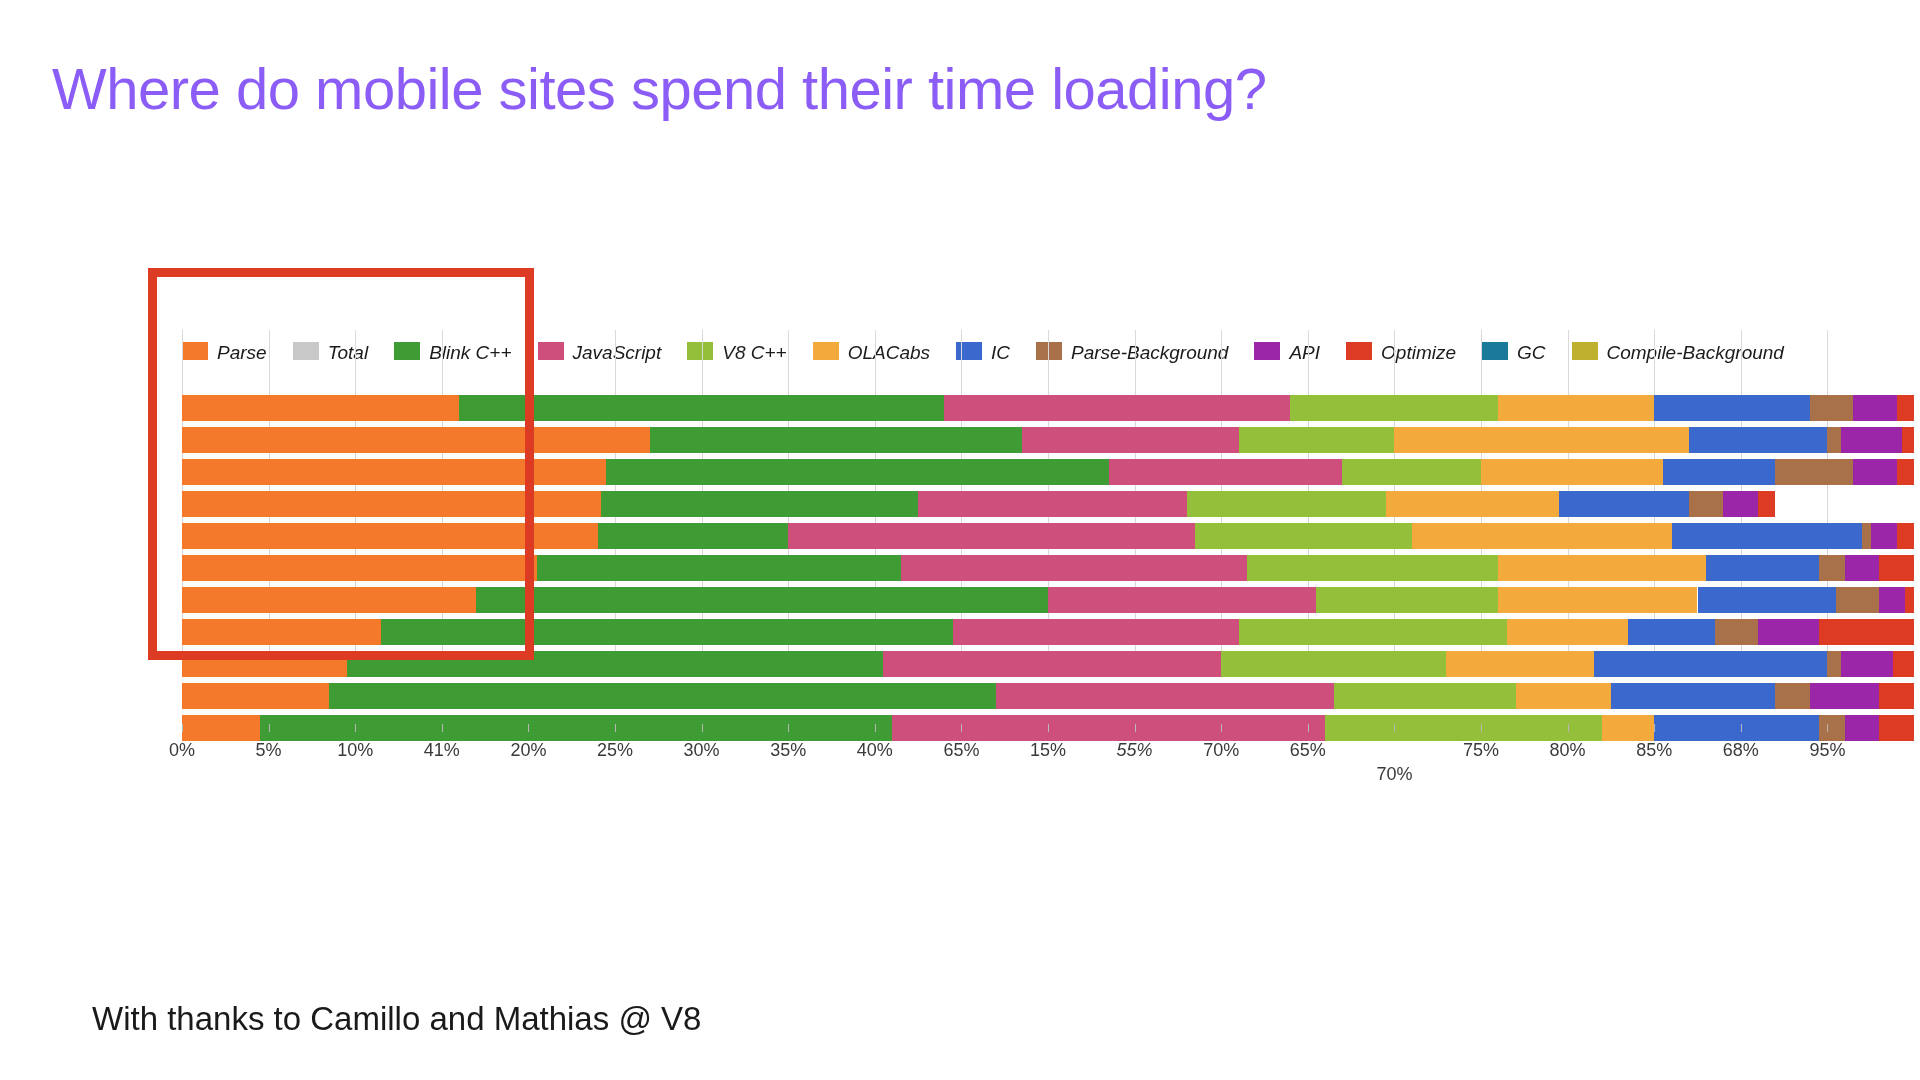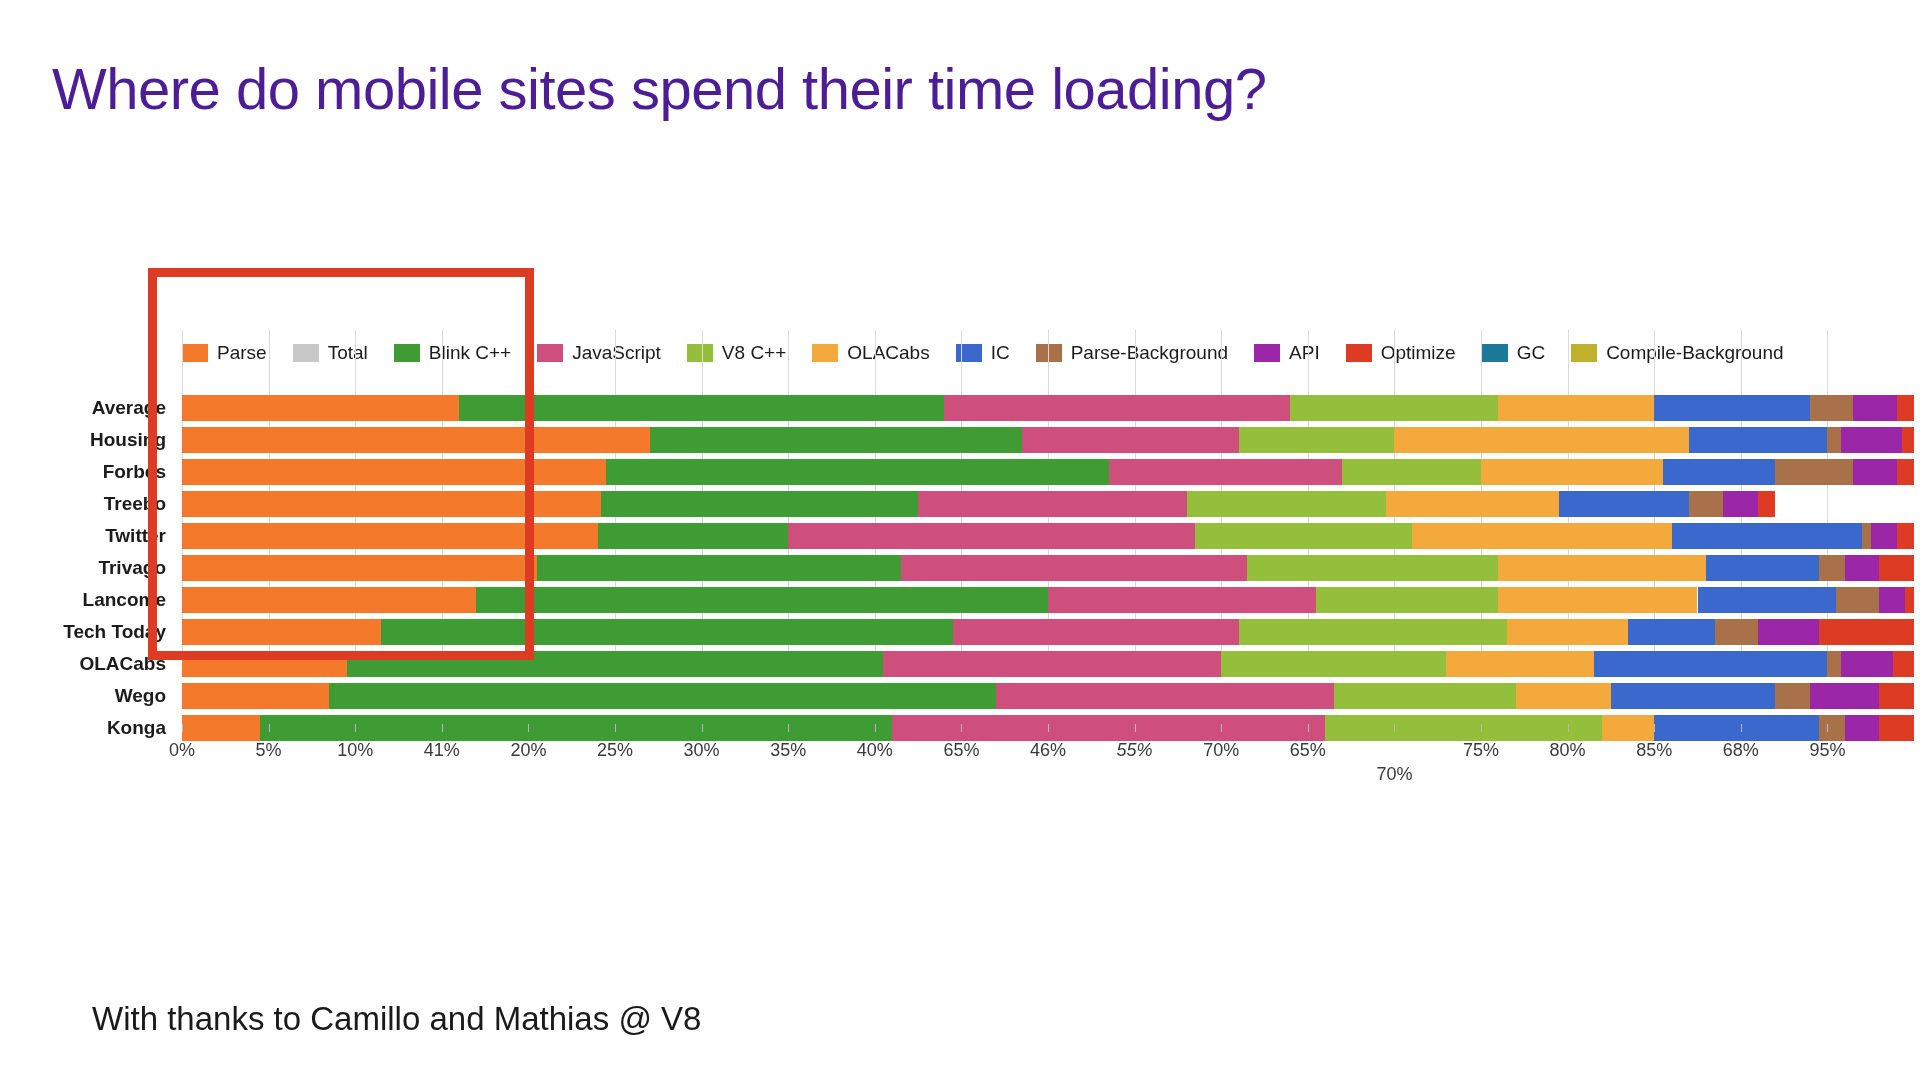--- a/index.html
+++ b/index.html
@@ -3,21 +3,21 @@
 <meta charset="utf-8">
 <style>
   html,body{margin:0;padding:0;}
   body{
     width:1920px;height:1080px;background:#ffffff;
     font-family:"Liberation Sans", sans-serif;
     position:relative;overflow:hidden;
   }
   #slide-title{
     position:absolute;left:52px;top:55px;
-    font-size:58px;font-weight:400;color:#4c1d95;
+    font-size:58px;font-weight:400;color:#8b5cf6;
     letter-spacing:-0.5px;white-space:nowrap;
   }
   #footer-note{
     position:absolute;left:92px;top:1000px;
     font-size:33px;font-weight:400;color:#1a1a1a;white-space:nowrap;
   }
 
   
   #chart{
     position:absolute;left:0;top:330px;width:1920px;height:440px;
@@ -47,21 +47,21 @@
     position:absolute;top:8px;font-size:18px;color:#3a3a3a;
     transform:translateX(-50%);white-space:nowrap;
   }
   .xmark{position:absolute;top:-8px;width:1px;height:8px;background:#b8b8b8;}
 
   
   #legend{
     position:absolute;left:182px;top:0px;height:46px;
     display:flex;align-items:center;
   }
-  .lg{display:flex;align-items:center;margin-right:26px;}
+  .lg{display:flex;margin-right:26px;font-style:italic;}
   .lgsw{width:26px;height:18px;margin-right:9px;flex:0 0 auto;}
   .lgtx{font-size:19px;color:#1b1b1b;white-space:nowrap;}
 
   
   #highlight{
     position:absolute;left:148px;top:268px;width:386px;height:392px;
     border:9px solid #dd3b23;box-sizing:border-box;pointer-events:none;
   }
 </style>
 </head>
@@ -115,33 +115,20 @@
       <div class="lg">
         <span class="lgsw" style="background: rgb(27, 122, 153);"></span>
         <span class="lgtx">GC</span>
       </div>
       <div class="lg">
         <span class="lgsw" style="background: rgb(191, 176, 46);"></span>
         <span class="lgtx">Compile-Background</span>
       </div>
     </div>
 
-  <div id="ylabels">
-      <div class="ylab">Average</div>
-      <div class="ylab">Housing</div>
-      <div class="ylab">Forbes</div>
-      <div class="ylab">Treebo</div>
-      <div class="ylab">Twitter</div>
-      <div class="ylab">Trivago</div>
-      <div class="ylab">Lancome</div>
-      <div class="ylab">Tech Today</div>
-      <div class="ylab">OLACabs</div>
-      <div class="ylab">Wego</div>
-      <div class="ylab">Konga</div>
-    </div>
 
   <div id="plot">
     <div id="gridlines">
         <div class="gl" style="left: 0%;"></div>
         <div class="gl" style="left: 5%;"></div>
         <div class="gl" style="left: 10%;"></div>
         <div class="gl" style="left: 15%;"></div>
         <div class="gl" style="left: 20%;"></div>
         <div class="gl" style="left: 25%;"></div>
         <div class="gl" style="left: 30%;"></div>
@@ -321,21 +308,21 @@
       <div class="xtick" style="left: 25%;">25%</div>
       <div class="xmark" style="left: 30%;"></div>
       <div class="xtick" style="left: 30%;">30%</div>
       <div class="xmark" style="left: 35%;"></div>
       <div class="xtick" style="left: 35%;">35%</div>
       <div class="xmark" style="left: 40%;"></div>
       <div class="xtick" style="left: 40%;">40%</div>
       <div class="xmark" style="left: 45%;"></div>
       <div class="xtick" style="left: 45%;">65%</div>
       <div class="xmark" style="left: 50%;"></div>
-      <div class="xtick" style="left: 50%;">46%</div>
+      <div class="xtick" style="left: 50%;">15%</div>
       <div class="xmark" style="left: 55%;"></div>
       <div class="xtick" style="left: 55%; font-style: italic;">55%</div>
       <div class="xmark" style="left: 60%;"></div>
       <div class="xtick" style="left: 60%;">70%</div>
       <div class="xmark" style="left: 65%;"></div>
       <div class="xtick" style="left: 65%;">65%</div>
       <div class="xmark" style="left: 70%;"></div>
       <div class="xtick" style="left: 70%; margin-top: 24px;">70%</div>
       <div class="xmark" style="left: 75%;"></div>
       <div class="xtick" style="left: 75%;">75%</div>

